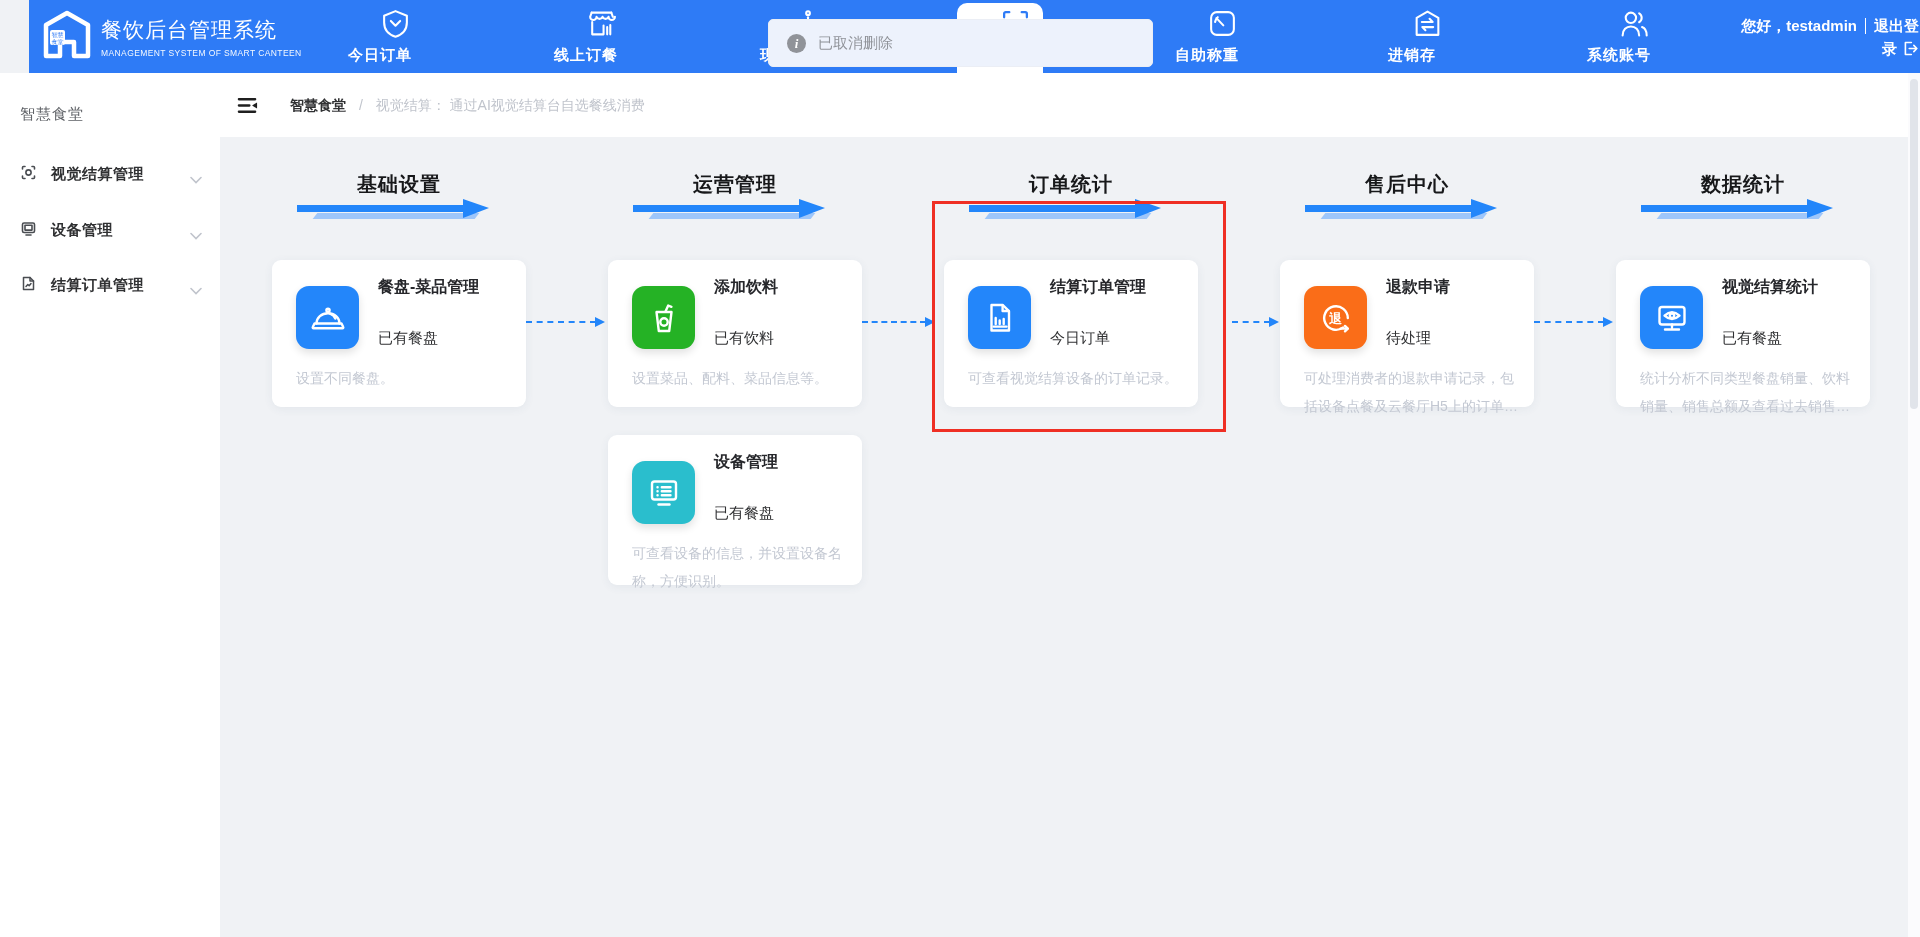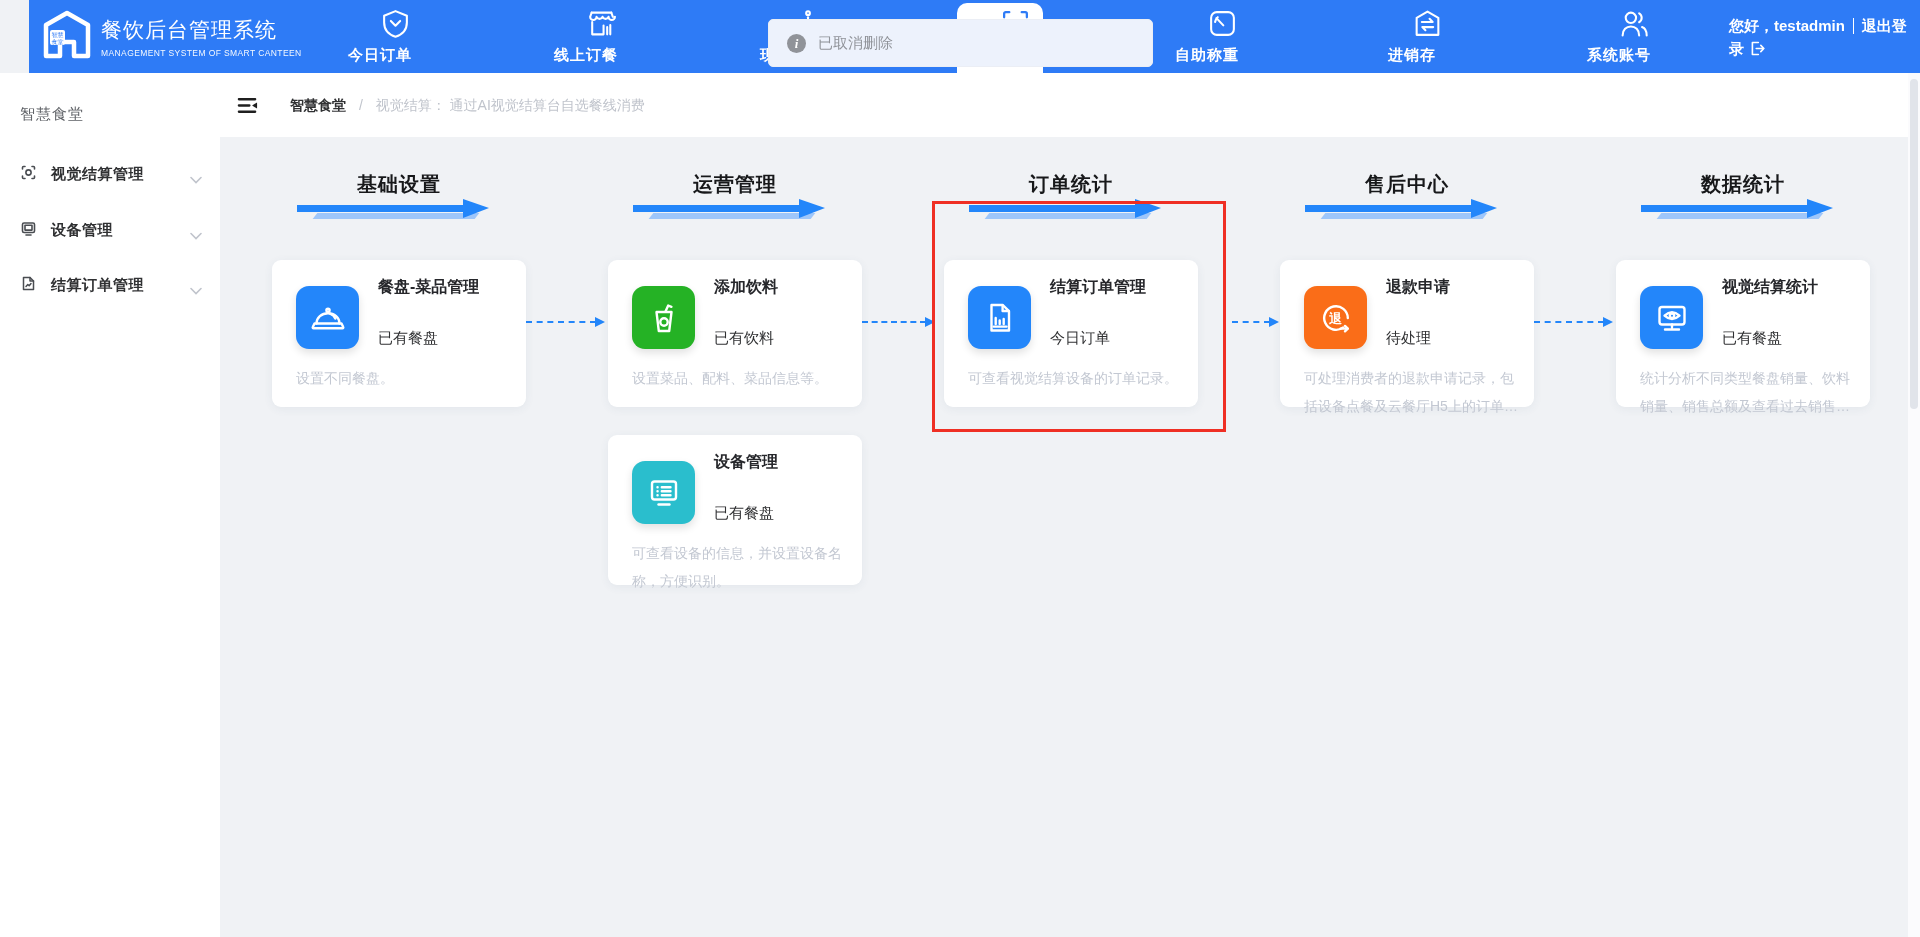--- a/index.html
+++ b/index.html
@@ -15,21 +15,21 @@
   #logo .logo-texts .t2 { font-size:8.5px; letter-spacing:.4px; margin-top:4px; opacity:.95; }
   .nav-item { position:absolute; top:0; width:150px; height:73px; color:#fff;
     display:flex; flex-direction:column; align-items:center; justify-content:flex-end;
     padding-bottom:8px; cursor:pointer; z-index:12; }
   .nav-item svg { position:absolute; top:8px; }
   .nav-item .nav-label { font-size:15px; font-weight:bold; letter-spacing:1px; }
   .nav-item.active { color:#2e7bf6; }
   #active-tab-bg { position:absolute; left:928px; top:3px; width:86px; height:70px;
     background:#fff; border-radius:10px 10px 0 0; z-index:11; }
   #user-block { position:absolute; right:30px; top:14px; width:190px; z-index:12;
-    color:#fff; font-size:15px; font-weight:bold; line-height:23px; text-align:left; }
+    color:#fff; font-size:15px; font-weight:bold; line-height:23px; text-align:right; }
   #user-block .u-divider { display:inline-block; width:1px; height:16px; background:#fff;
     margin:0 8px; vertical-align:-3px; }
   #user-block svg { vertical-align:-3px; margin-left:5px; }
 
   
   #toast { position:absolute; left:768px; top:19px; width:385px; height:48px; z-index:100;
     background:#edf2fc; border:1px solid #ebeef5; border-radius:5px;
     display:flex; align-items:center; padding-left:18px; }
   #toast .info-badge { width:19px; height:19px; border-radius:50%; background:#909399;
     color:#fff; font-family:"Liberation Serif","DejaVu Serif",serif; font-style:italic;

